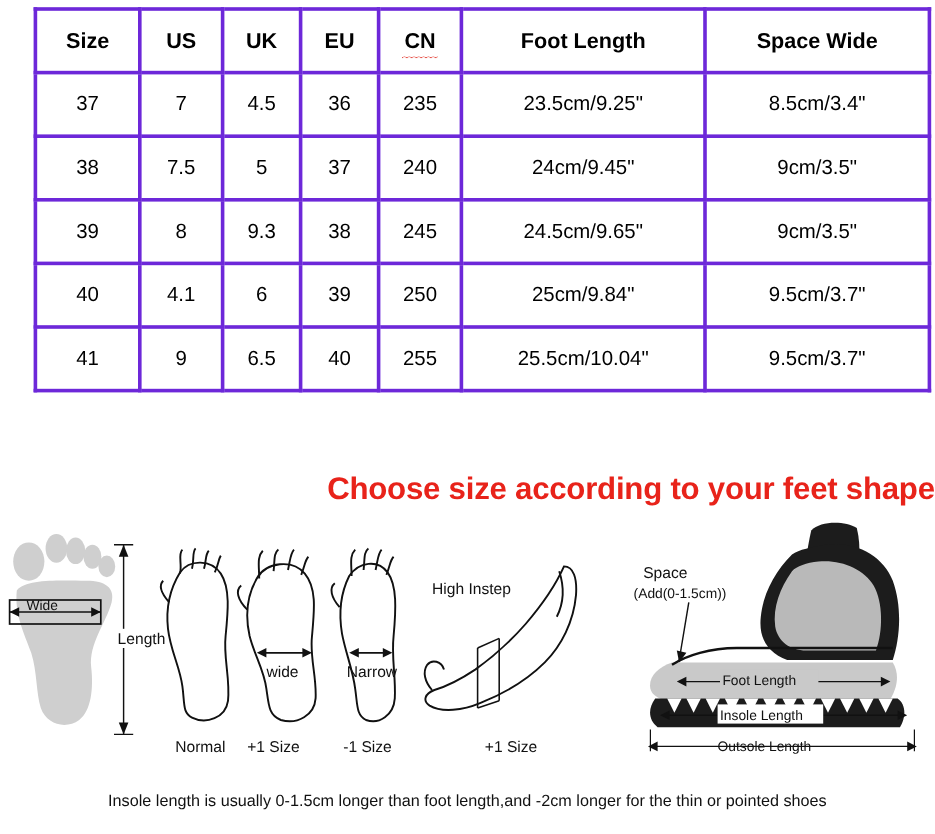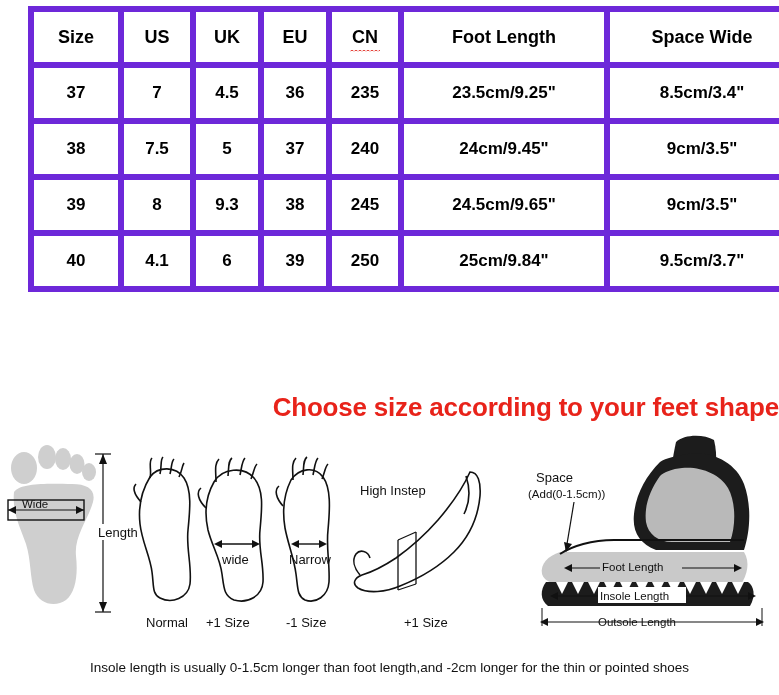--- a/index.html
+++ b/index.html
@@ -22,33 +22,33 @@
     left: 28px;
     top: 6px;
     width: 724px;
   }
   table.size-table {
     border-collapse: collapse;
     width: 100%;
     table-layout: fixed;
   }
   table.size-table td, table.size-table th {
-    border: 6px solid #6d28d9;
+    border: 3px solid #6d28d9;
     text-align: center;
     vertical-align: middle;
     font-size: 17px;
     height: 50px;
     padding: 0;
     font-weight: bold;
   }
   table.size-table th {
     font-size: 18px;
   }
   table.size-table tbody td {
-    font-weight: bold;
+    font-weight: normal;
   }
   .col-size { width: 84px; }
   .col-us { width: 66px; }
   .col-uk { width: 62px; }
   .col-eu { width: 62px; }
   .col-cn { width: 66px; }
   .col-fl { width: 200px; }
   .col-fw { width: 184px; }
 
   .squiggle {
@@ -156,20 +156,29 @@
         <td>24.5cm/9.65"</td>
         <td>9cm/3.5"</td>
       </tr>
       <tr>
         <td>40</td>
         <td>4.1</td>
         <td>6</td>
         <td>39</td>
         <td>250</td>
         <td>25cm/9.84"</td>
+        <td>9.5cm/3.7"</td>
+      </tr>
+      <tr>
+        <td>41</td>
+        <td>9</td>
+        <td>6.5</td>
+        <td>40</td>
+        <td>255</td>
+        <td>25.5cm/10.04"</td>
         <td>9.5cm/3.7"</td>
       </tr>
     </tbody>
   </table>
 </div>
 
 <div class="headline">Choose size according to your feet shape</div>
 
 <div class="diagram">
 <svg width="779" height="215" viewBox="0 0 779 215" xmlns="http://www.w3.org/2000/svg">

